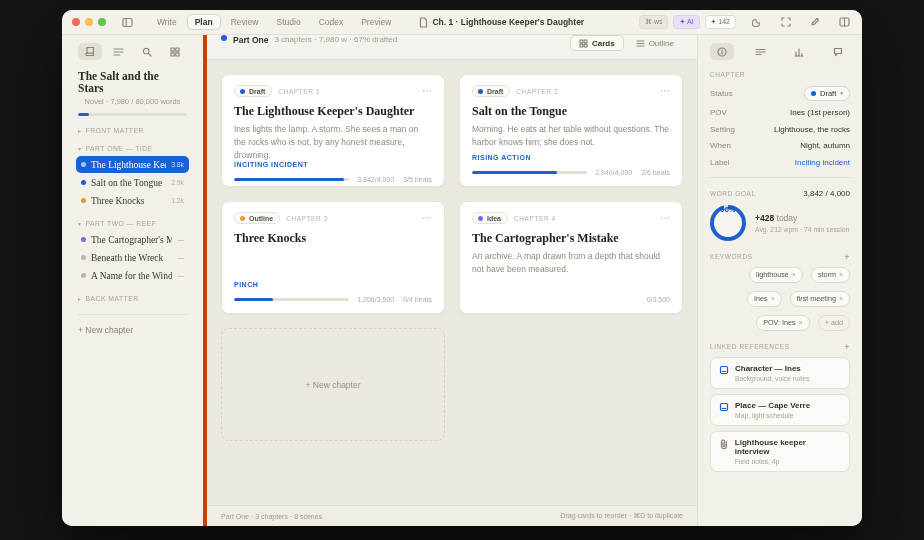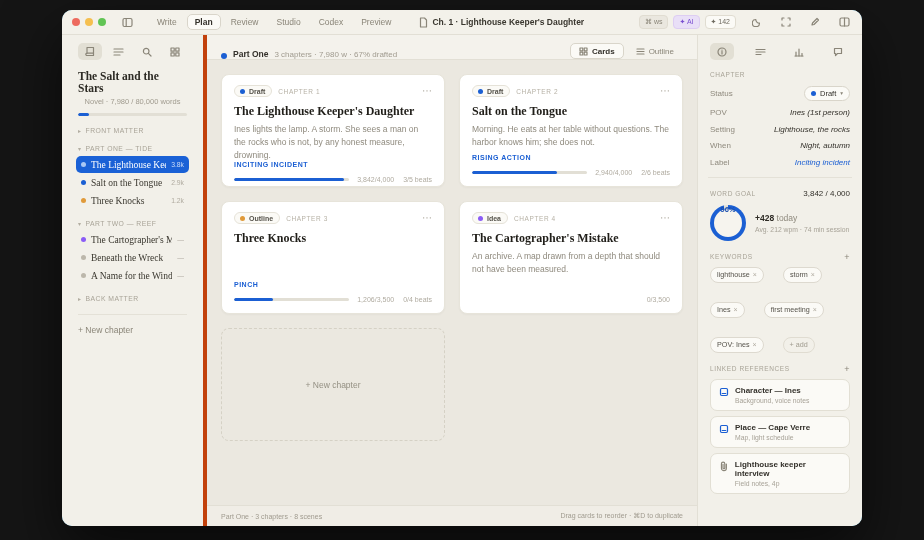--- a/index.html
+++ b/index.html
@@ -40,21 +40,21 @@
   .tree-item{display:flex;align-items:center;gap:5px;height:17px;padding:0 5px;border-radius:5px;cursor:pointer;margin:1px -2px;}
   .tree-item .dot{width:5px;height:5px;border-radius:50%;flex:0 0 5px;}
   .tree-item .lbl{font:9.5px "Liberation Serif",serif;color:#3a372f;white-space:nowrap;overflow:hidden;}
   .tree-item .meta{margin-left:auto;font-size:6.8px;color:#b0aba0;}
   .tree-item.selected{background:#1a61d6;}
   .tree-item.selected .lbl{color:#fff;}
   .tree-item.selected .meta{color:#cadcf8;}
   .new-chapter{margin-top:12px;padding-top:10px;border-top:1px solid #e4e1d7;font-size:8.5px;color:#8a8578;cursor:pointer;}
   
   .main{flex:1;display:flex;flex-direction:column;background:#ebe8e0;min-width:0;}
-  .main-header{height:24px;flex:0 0 24px;display:flex;align-items:flex-end;gap:6px;padding:0 14px;
+  .main-header{height:24px;flex:0 0 24px;display:flex;align-items:flex-start;gap:6px;padding:0 14px;
     background:#f4f2ec;border-bottom:1px solid #e2dfd5;}
   .part-dot{width:6px;height:6px;border-radius:50%;background:#1b5fd3;}
   .part-title{font-size:8.5px;font-weight:bold;color:#33302a;}
   .part-meta{font-size:8px;color:#a09b8f;}
   .views{margin-left:auto;display:flex;gap:3px;align-items:center;}
   .view-btn{display:flex;align-items:center;gap:4px;font-size:8px;color:#8a8578;padding:2.5px 8px;border-radius:5px;
     border:1px solid transparent;background:none;cursor:pointer;}
   .view-btn.active{background:#fbfaf6;border-color:#d9d5ca;color:#33302a;font-weight:bold;}
   .canvas{flex:1;padding:14px;overflow:hidden;}
   .grid{display:grid;grid-template-columns:1fr 1fr;gap:14px;}
@@ -78,38 +78,38 @@
   .main-statusbar{height:20px;flex:0 0 20px;display:flex;align-items:center;justify-content:space-between;
     padding:0 14px;border-top:1px solid #e2dfd5;background:#f0ede6;font-size:7px;color:#a09b8f;}
   
   .inspector{width:165px;flex:0 0 165px;background:#f2f0e9;border-left:1px solid #e2dfd5;
     padding:8px 12px;box-sizing:border-box;overflow:hidden;}
   .sec-title{display:flex;align-items:center;justify-content:space-between;font-size:6.5px;letter-spacing:.09em;
     color:#a8a397;margin:11px 0 5px;}
   .sec-title .plus{color:#8a8578;font-size:9px;cursor:pointer;}
   .field{display:flex;align-items:center;justify-content:space-between;margin:7.5px 0;}
   .field .f-label{font-size:8px;color:#8f8a7e;}
-  .field .f-value{font-size:8px;color:#33302a;font-style:italic;}
+  .field .f-value{font-size:8px;color:#33302a;}
   .field .f-value.link{color:#1b5fd3;}
   .status-pill{display:flex;align-items:center;gap:4px;background:#fbfaf6;border:1px solid #d9d5ca;border-radius:999px;
     padding:2px 6px;font-size:7.5px;color:#33302a;cursor:pointer;}
   .status-pill .dot{width:5px;height:5px;border-radius:50%;background:#1b5fd3;}
   .status-pill .chev{font-size:5.5px;color:#8a8578;}
   .divider{border-top:1px solid #e4e1d7;margin:10px -2px 0;}
   .goal-head{display:flex;justify-content:space-between;align-items:center;margin:11px 0 7px;}
   .goal-head .gh-title{font-size:6.5px;letter-spacing:.09em;color:#a8a397;}
   .goal-head .gh-value{font-size:8px;color:#33302a;}
   .goal-row{display:flex;align-items:center;gap:9px;}
   .ring{width:36px;height:36px;border-radius:50%;position:relative;display:flex;align-items:flex-start;justify-content:center;flex:0 0 36px;}
   .ring::after{content:"";position:absolute;inset:4px;background:#f6f4ee;border-radius:50%;}
   .ring span{position:relative;z-index:1;font-size:7.5px;font-weight:bold;color:#1b4faf;}
   .goal-delta{font-size:8.5px;color:#8f8a7e;}
   .goal-delta b{color:#2d2a24;}
   .goal-avg{font-size:6.8px;color:#a8a398;margin-top:3px;}
-  .chips{display:flex;flex-wrap:wrap;gap:19px;}
+  .chips{display:flex;flex-wrap:wrap;gap:8px;justify-content:flex-end;}
   .chip{display:flex;align-items:center;gap:3px;background:#fbfaf6;border:1px solid #ddd9cf;border-radius:999px;
     padding:2.5px 6px;font-size:7.2px;color:#55524a;cursor:pointer;max-width:64px;}
   .chip .x{color:#b0aba0;font-size:7px;cursor:pointer;}
   .chip.ghost{background:transparent;border-color:#e0dcd1;color:#a09b8f;}
   .ref{display:flex;align-items:flex-start;gap:6px;background:#fbfaf6;border:1px solid #e2dfd4;border-radius:7px;
     padding:6px 8px;margin:5px 0;cursor:pointer;}
   .ref .r-title{font-size:8px;font-weight:bold;color:#33302a;}
   .ref .r-sub{font-size:6.8px;color:#a8a398;margin-top:2px;}
   .ref .r-ic{margin-top:1px;}
 </style>

